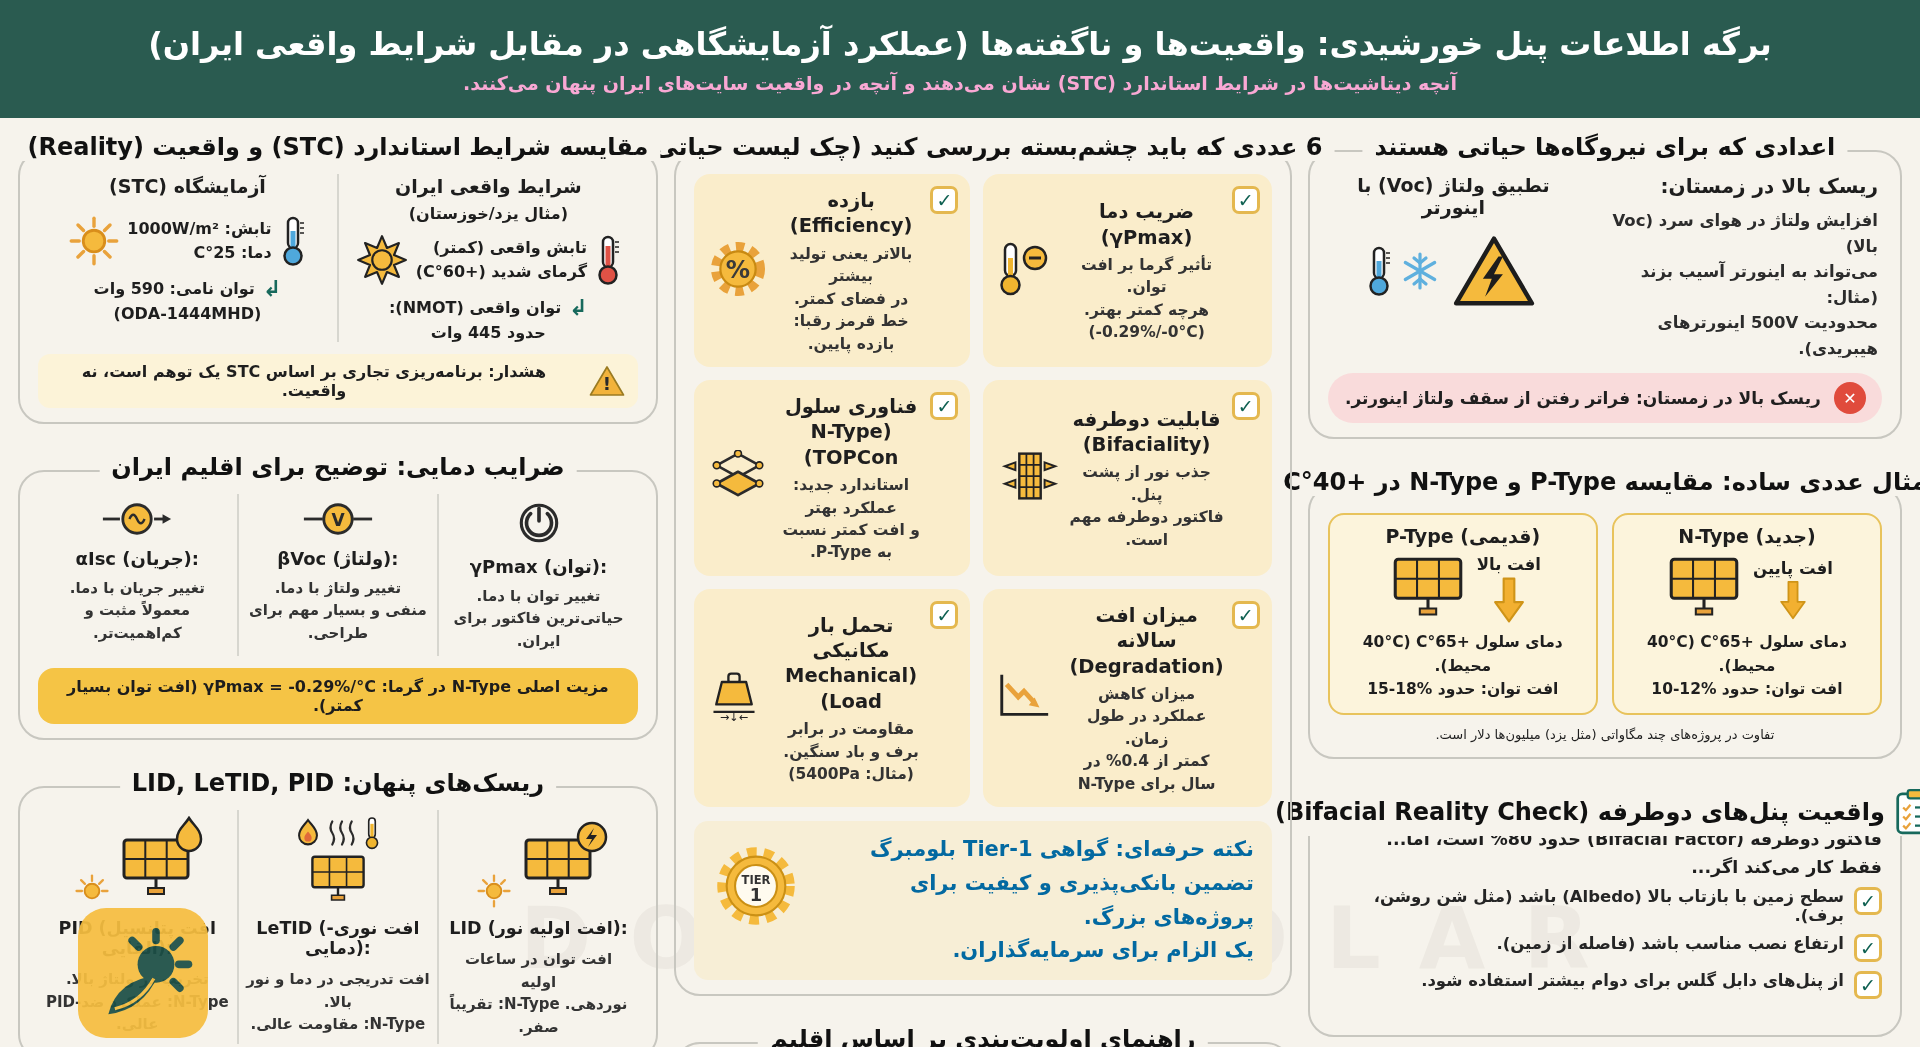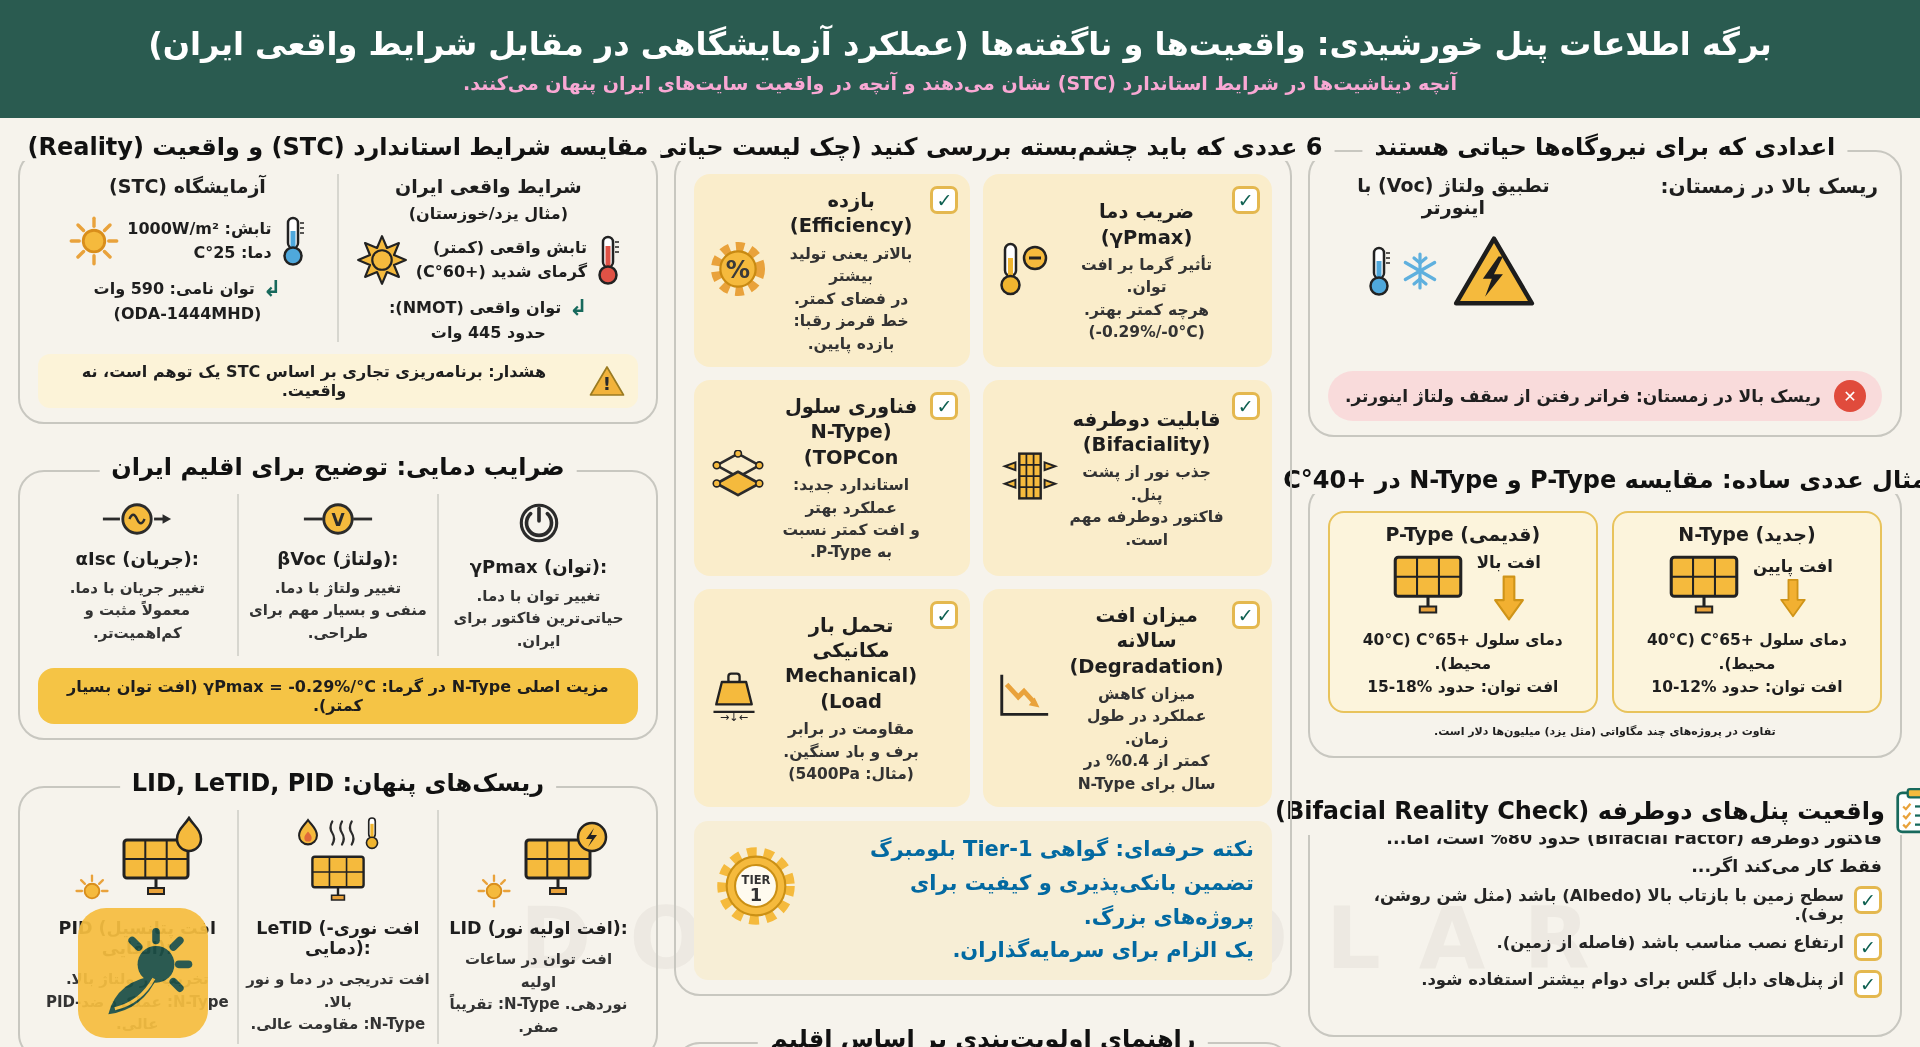--- a/index.html
+++ b/index.html
@@ -23,21 +23,21 @@
   .iconrow-ltr{direction:ltr;display:flex;align-items:center;justify-content:center;gap:8px}
   .alert-strip{margin-top:12px;background:#F9DBDB;border-radius:26px;padding:9px 16px;display:flex;align-items:center;gap:12px}
   .alert-strip span.t{font-size:17px;font-weight:bold;color:#202020;flex:1;text-align:center}
   .redx{width:32px;height:32px;min-width:32px;border-radius:50%;background:#E04B3C;color:#fff;font-weight:bold;font-size:16px;display:flex;align-items:center;justify-content:center}
   .ne-cards{display:flex;gap:14px;margin-top:4px}
   .ne-card{flex:1;background:#FCF4DC;border:2px solid #E8C35C;border-radius:16px;padding:10px 10px 12px;text-align:center}
   .ne-title{font-size:19px;font-weight:bold;margin-bottom:6px}
   .ne-row{display:flex;align-items:center;justify-content:center;gap:6px}
   .ne-drop{display:flex;flex-direction:column;align-items:center;gap:2px;font-size:16.5px;font-weight:bold}
   .ne-lines{font-size:15.5px;font-weight:bold;margin-top:6px;line-height:1.5}
-  .ne-foot{font-size:11px;font-weight:bold;text-align:center;margin-top:12px}
+  .ne-foot{font-size:13px;font-weight:normal;text-align:center;margin-top:12px}
   .bf-l1{font-size:17.5px;font-weight:bold;margin-bottom:8px}
   .bf-l2{font-size:17.5px;font-weight:bold;margin-bottom:10px}
   .bf-item{display:flex;align-items:flex-start;gap:10px;margin-bottom:9px;font-size:16.5px;font-weight:bold;color:#252525}
   .chk{width:28px;height:28px;min-width:28px;border:3px solid #E4B84F;border-radius:7px;background:#fff;color:#0E6051;font-weight:bold;font-size:19px;display:flex;align-items:center;justify-content:center}
   
   .cl-grid{display:grid;grid-template-columns:1fr 1fr;gap:13px}
   .cl-card{position:relative;background:#FAEDCB;border-radius:16px;padding:14px 48px 12px 86px;text-align:center;min-height:122px;display:flex;flex-direction:column;justify-content:center}
   .cl-card .chk{position:absolute;top:12px;right:12px}
   .cl-icon{position:absolute;left:12px;top:50%;transform:translateY(-50%)}
   .cl-title{font-size:19.5px;font-weight:bold;line-height:1.3}
@@ -86,20 +86,23 @@
 <main class="cols">
   <div class="watermark">DONYA SOLAR</div>
 
   <div class="col">
 
     <section class="panel" style="flex:1.18">
       <h2 class="ptitle">اعدادی که برای نیروگاه‌ها حیاتی هستند</h2>
       <div class="cn-body">
         <div class="cn-text">
           <h3>ریسک بالا در زمستان:</h3>
+          <p class="pre">افزایش ولتاژ در هوای سرد (Voc بالا)
+می‌تواند به اینورتر آسیب بزند (مثال:
+محدودیت 500V اینورترهای هیبریدی).</p>
         </div>
         <div class="cn-voc">
           <h3>تطبیق ولتاژ (Voc) با اینورتر</h3>
           <div class="iconrow-ltr">
             <svg width="26" height="56" viewBox="0 0 26 52">
                 <rect x="8" y="3" width="10" height="30" rx="5" fill="#fff" stroke="#222" stroke-width="2.5"></rect>
                 <rect x="10.5" y="16" width="5" height="18" fill="#4FA8DC"></rect>
                 <circle cx="13" cy="41" r="8.5" fill="#4FA8DC" stroke="#222" stroke-width="2.5"></circle>
                 <line x1="20" y1="8" x2="24" y2="8" stroke="#222" stroke-width="1.5"></line>
                 <line x1="20" y1="13" x2="24" y2="13" stroke="#222" stroke-width="1.5"></line>

